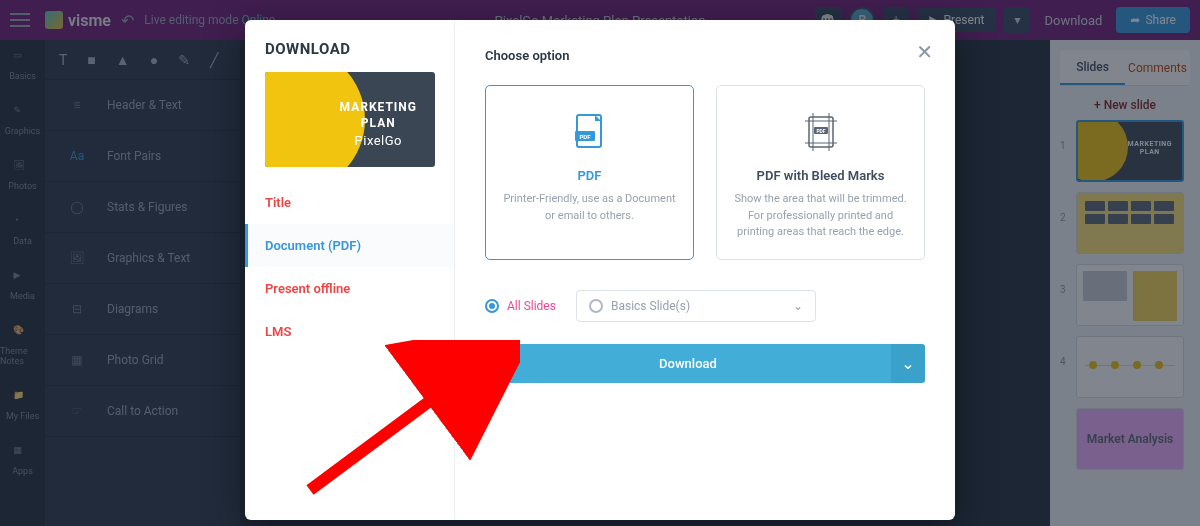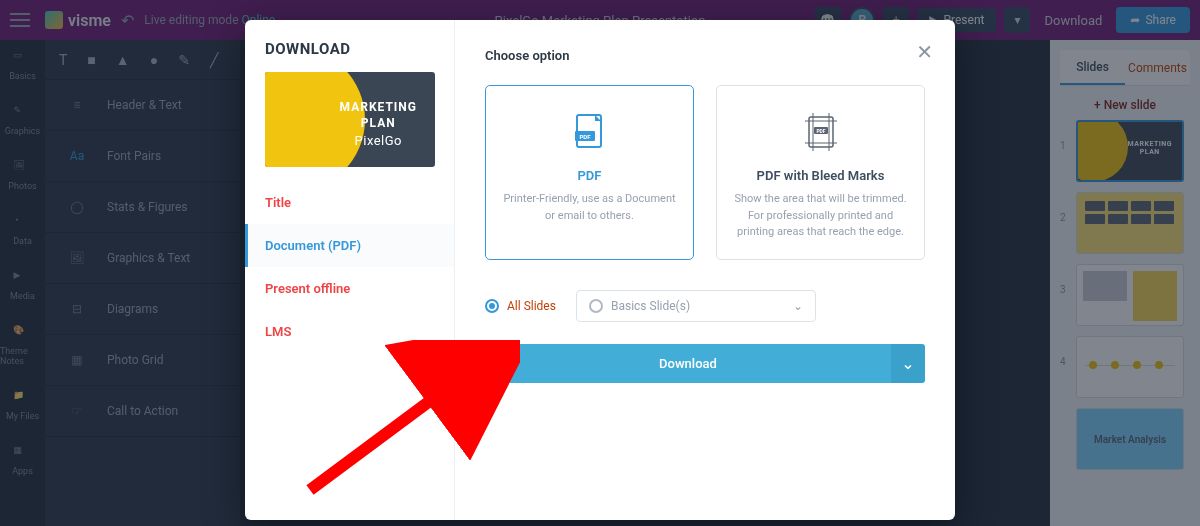--- a/index.html
+++ b/index.html
@@ -60,34 +60,34 @@
 .close-x{position:absolute;right:22px;top:20px;font-size:20px;color:#8a94a3;cursor:pointer;font-weight:300}
 .choose{font-size:13px;font-weight:600;color:#2c3845;margin-bottom:22px;margin-top:8px}
 .options{display:flex;gap:22px;margin-bottom:30px}
 .option-card{flex:1;border:1px solid #dde2e8;border-radius:5px;padding:26px 16px 18px;text-align:center;cursor:pointer}
 .option-card.selected{border:1.5px solid #3498db}
 .option-card .oicon{height:40px;display:flex;align-items:center;justify-content:center;margin-bottom:16px}
 .option-title{font-size:13px;font-weight:600;color:#3e4e60;margin-bottom:8px}
 .option-card.selected .option-title{color:#3498db}
 .option-desc{font-size:11px;color:#97a1af;line-height:1.5}
 .radio-row{display:flex;align-items:center;gap:20px;margin-bottom:22px}
-.radio-opt{display:flex;align-items:center;gap:8px;font-size:12px;color:#c2410c;cursor:pointer}
+.radio-opt{display:flex;align-items:center;gap:8px;font-size:12px;color:#ec4899;cursor:pointer}
 .radio-circle{width:14px;height:14px;border:2px solid #3498db;border-radius:50%;display:flex;align-items:center;justify-content:center}
 .radio-circle.on::after{content:"";width:6px;height:6px;background:#3498db;border-radius:50%}
 .radio-circle.off{border-color:#b0b8c4}
 .select-box{border:1px solid #dde2e8;border-radius:4px;padding:8px 12px;font-size:12px;color:#97a1af;width:240px;display:flex;align-items:center;justify-content:space-between;cursor:pointer}
 .dl-button{display:flex;width:100%}
 .dl-main{flex:1;background:#42aed7;color:#fff;text-align:center;padding:12px 0;font-size:13px;border-radius:3px 0 0 3px;cursor:pointer;font-weight:500}
 .dl-caret{width:34px;background:#3aa1ca;border-radius:0 3px 3px 0;display:flex;align-items:center;justify-content:center;color:#fff;cursor:pointer}
 .arrow{position:absolute;left:300px;top:340px;pointer-events:none}
 .th1{background:#3a4654}.th1-c{position:absolute;left:-20px;top:-10px;width:70px;height:70px;background:#f1c40f;border-radius:50%}.th1-t{position:absolute;right:10px;top:18px;color:#fff;font-size:7px;font-weight:700;letter-spacing:0.5px;text-align:center}
 .th2{background:#fce373}.th2 div{position:absolute;left:8px;top:8px;right:8px;bottom:8px;display:flex;flex-wrap:wrap;gap:3px;align-content:flex-start}.th2 span{width:20px;height:10px;background:#5a6472;border-radius:1px}
 .th3{background:#fff}.th3-a{position:absolute;left:6px;top:6px;width:44px;height:30px;background:#c8cdd5}.th3-b{position:absolute;right:6px;top:6px;width:44px;height:50px;background:#f3d653}
 .th4{background:#fff}.th4 .line{position:absolute;left:8px;right:8px;top:28px;height:1px;background:#d5dbe3}.th4 .dot{position:absolute;top:24px;width:8px;height:8px;border-radius:50%;background:#f1c40f}
-.th5{background:#7dd3fc;display:flex;align-items:center;justify-content:center;color:#5a6472;font-size:10px;font-weight:600}
+.th5{background:#f0abfc;display:flex;align-items:center;justify-content:center;color:#5a6472;font-size:12px;font-weight:600}
 </style>
 </head>
 <body>
 
 <div class="topbar">
   <div class="hamburger">
       <span></span>
       <span></span>
       <span></span>
     </div>

